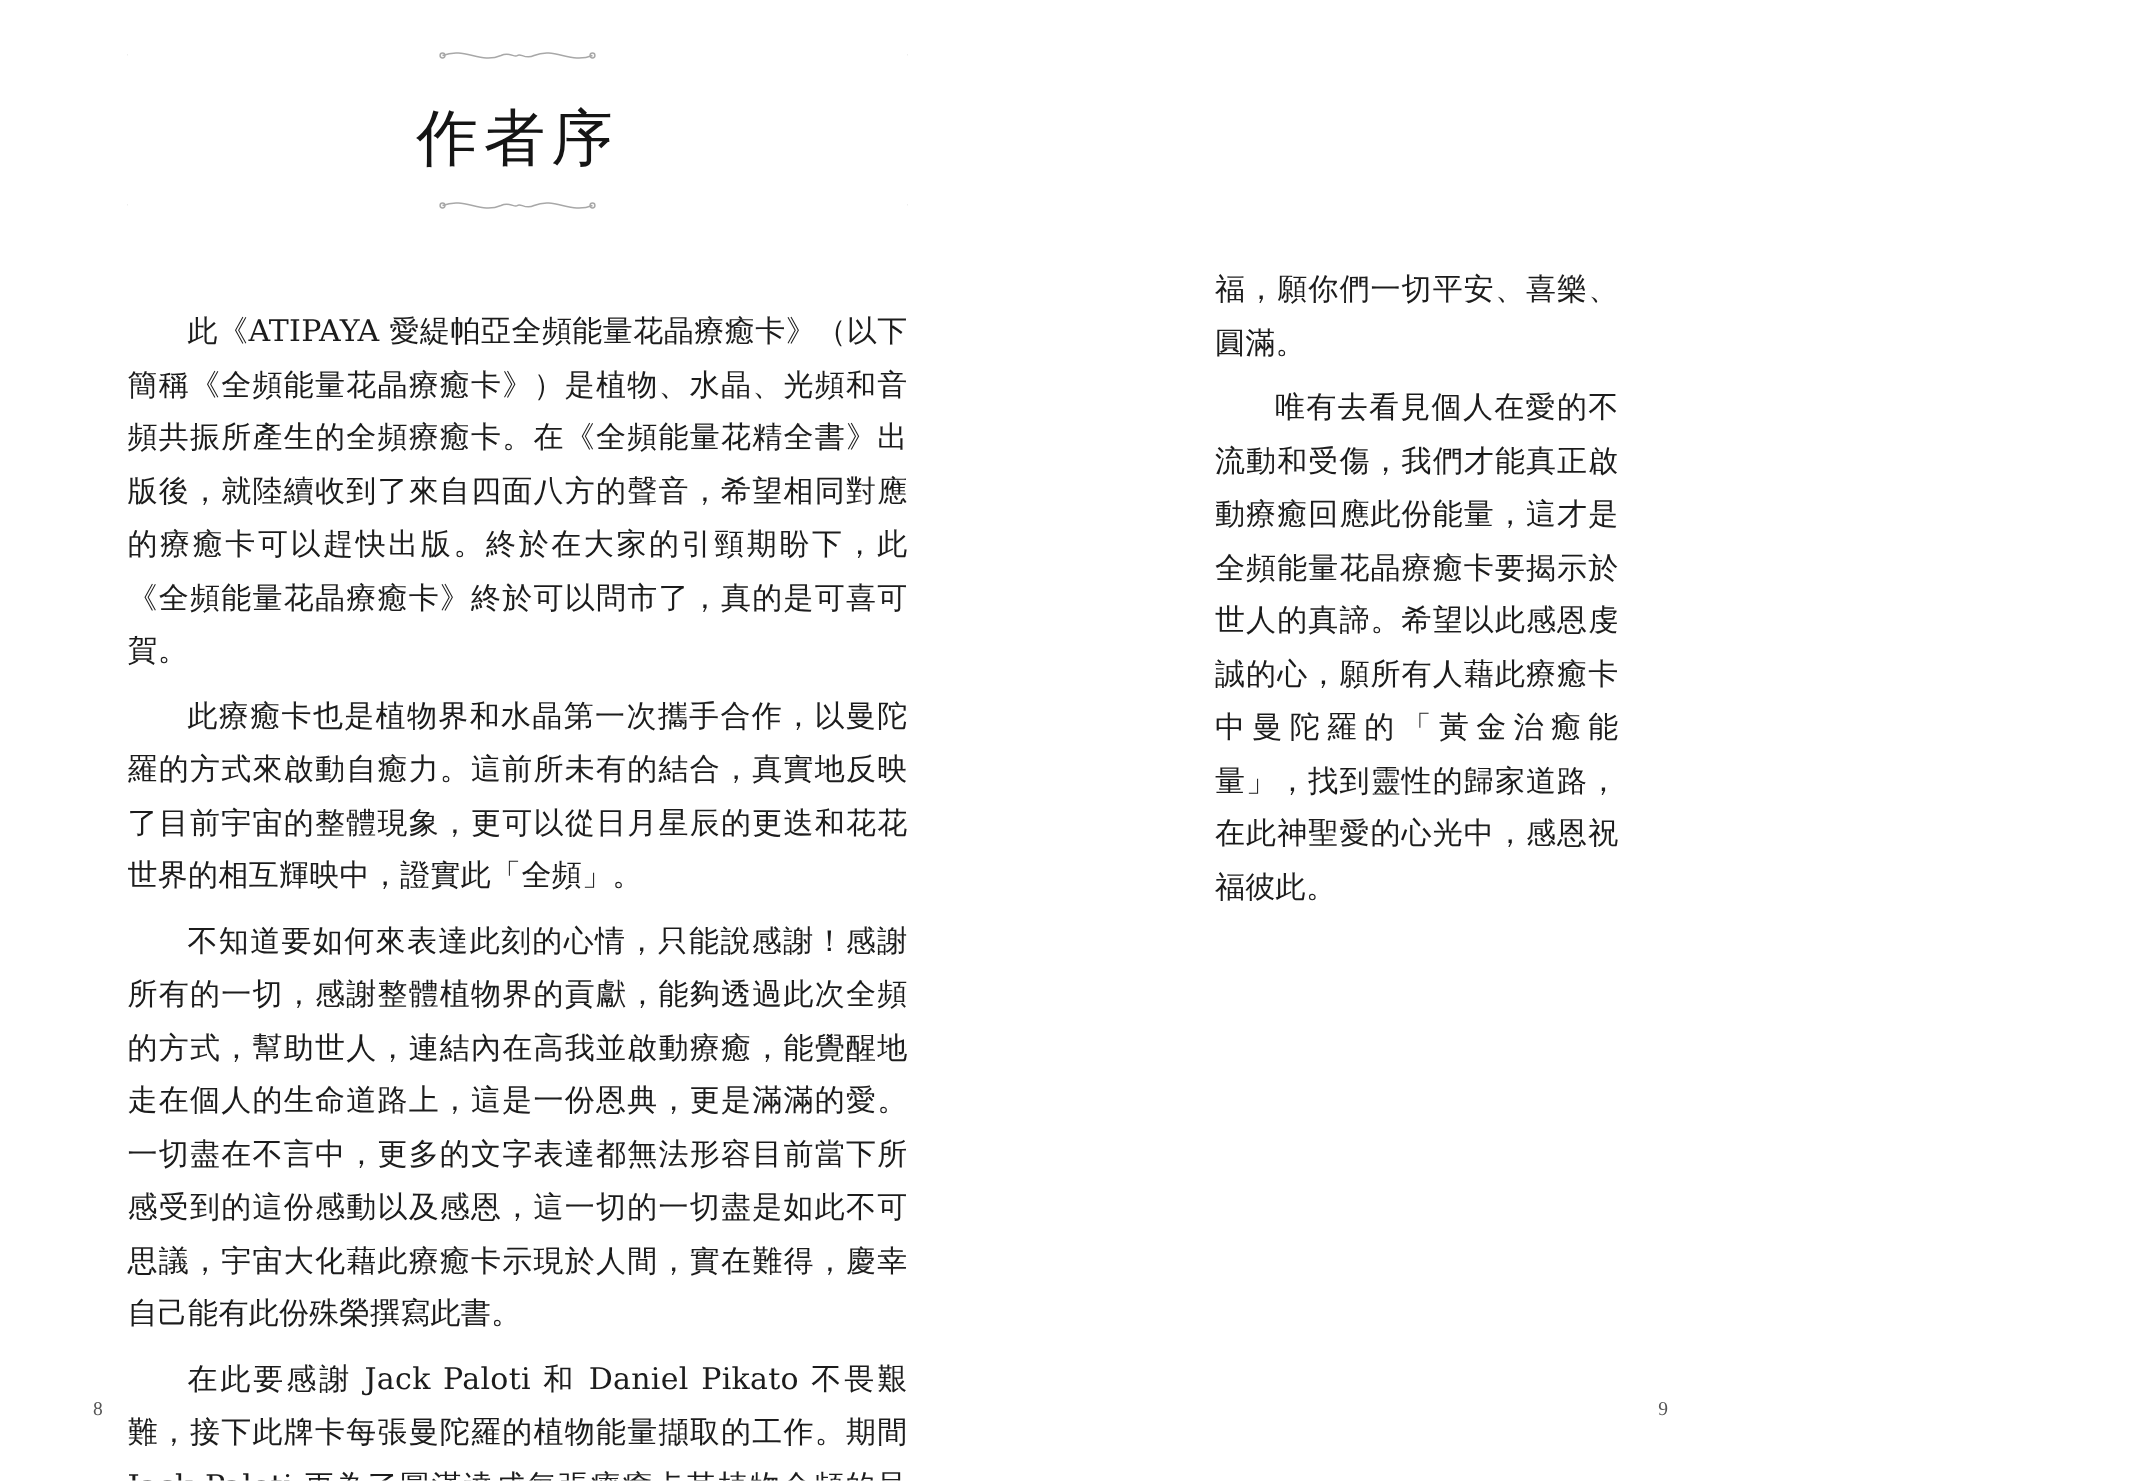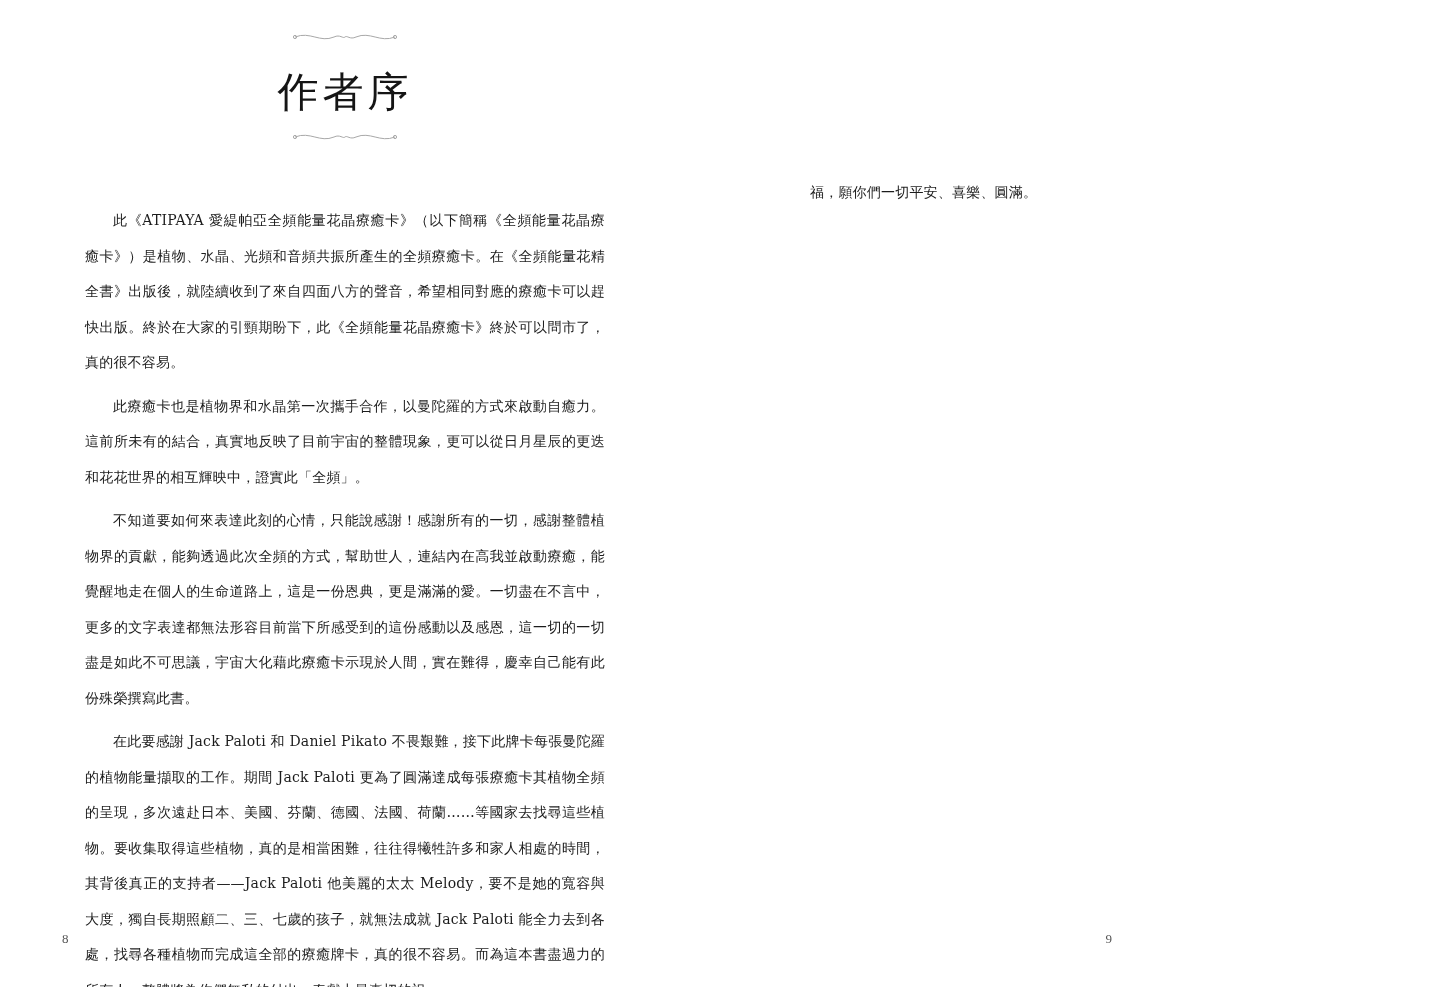--- a/index.html
+++ b/index.html
@@ -87,21 +87,21 @@
   
   .body-col {
     margin-top: 52px;
     width: 100%;
   }
   .page-right .body-col {
     margin-top: 175px;
   }
   p.para {
     margin: 0 0 8px 0;
-    font-size: 14px;
+    font-size: 20px;
     line-height: 35.5px;
     text-align: justify;
     text-justify: inter-ideograph;
     letter-spacing: 0.2px;
     color: #1c1c1c;
     font-family: "DejaVu Serif", "Liberation Serif", serif;
   }
   p.indent {
     text-indent: 2em;
   }
@@ -145,31 +145,32 @@
       <div class="ornament ornament-bottom">
         <svg width="110" height="14" viewBox="0 0 110 14" aria-hidden="true">
           <path d="M5 7 C20 1, 30 13, 44 7 C50 4, 53 9, 55 7 C57 5, 60 10, 66 7 C80 1, 90 13, 105 7" fill="none" stroke="#a8a8a8" stroke-width="1"></path>
           <circle cx="5" cy="7" r="1.6" fill="none" stroke="#a8a8a8" stroke-width="1"></circle>
           <circle cx="105" cy="7" r="1.6" fill="none" stroke="#a8a8a8" stroke-width="1"></circle>
         </svg>
       </div>
     </div>
 
     <div class="body-col">
-      <p class="para indent">此《ATIPAYA 愛緹帕亞全頻能量花晶療癒卡》（以下簡稱《全頻能量花晶療癒卡》）是植物、水晶、光頻和音頻共振所產生的全頻療癒卡。在《全頻能量花精全書》出版後，就陸續收到了來自四面八方的聲音，希望相同對應的療癒卡可以趕快出版。終於在大家的引頸期盼下，此《全頻能量花晶療癒卡》終於可以問市了，真的很不容易。</p>
+      <p class="para indent">此《ATIPAYA 愛緹帕亞全頻能量花晶療癒卡》（以下簡稱《全頻能量花晶療癒卡》）是植物、水晶、光頻和音頻共振所產生的全頻療癒卡。在《全頻能量花精全書》出版後，就陸續收到了來自四面八方的聲音，希望相同對應的療癒卡可以趕快出版。終於在大家的引頸期盼下，此《全頻能量花晶療癒卡》終於可以問市了，真的是可喜可賀。</p>
       <p class="para indent">此療癒卡也是植物界和水晶第一次攜手合作，以曼陀羅的方式來啟動自癒力。這前所未有的結合，真實地反映了目前宇宙的整體現象，更可以從日月星辰的更迭和花花世界的相互輝映中，證實此「全頻」。</p>
       <p class="para indent">不知道要如何來表達此刻的心情，只能說感謝！感謝所有的一切，感謝整體植物界的貢獻，能夠透過此次全頻的方式，幫助世人，連結內在高我並啟動療癒，能覺醒地走在個人的生命道路上，這是一份恩典，更是滿滿的愛。一切盡在不言中，更多的文字表達都無法形容目前當下所感受到的這份感動以及感恩，這一切的一切盡是如此不可思議，宇宙大化藉此療癒卡示現於人間，實在難得，慶幸自己能有此份殊榮撰寫此書。</p>
       <p class="para indent">在此要感謝 Jack Paloti 和 Daniel Pikato 不畏艱難，接下此牌卡每張曼陀羅的植物能量擷取的工作。期間 Jack Paloti 更為了圓滿達成每張療癒卡其植物全頻的呈現，多次遠赴日本、美國、芬蘭、德國、法國、荷蘭……等國家去找尋這些植物。要收集取得這些植物，真的是相當困難，往往得犧牲許多和家人相處的時間，其背後真正的支持者——Jack Paloti 他美麗的太太 Melody，要不是她的寬容與大度，獨自長期照顧二、三、七歲的孩子，就無法成就 Jack Paloti 能全力去到各處，找尋各種植物而完成這全部的療癒牌卡，真的很不容易。而為這本書盡過力的所有人，整體將為你們無私的付出，奉獻上最真切的祝</p>
     </div>
 
     <div class="folio folio-left">8</div>
   </div>
 
   <div class="page page-right">
 
     <div class="body-col">
       <p class="para noindent">福，願你們一切平安、喜樂、圓滿。</p>
+      <p class="para indent">唯有去看見個人在愛的不流動和受傷，我們才能真正啟動療癒回應此份能量，這才是全頻能量花晶療癒卡要揭示於世人的真諦。希望以此感恩虔誠的心，願所有人藉此療癒卡中曼陀羅的「黃金治癒能量」，找到靈性的歸家道路，在此神聖愛的心光中，感恩祝福彼此。</p>
     </div>
 
     <div class="folio folio-right">9</div>
   </div>
 
 </div>
 
 </body></html>

